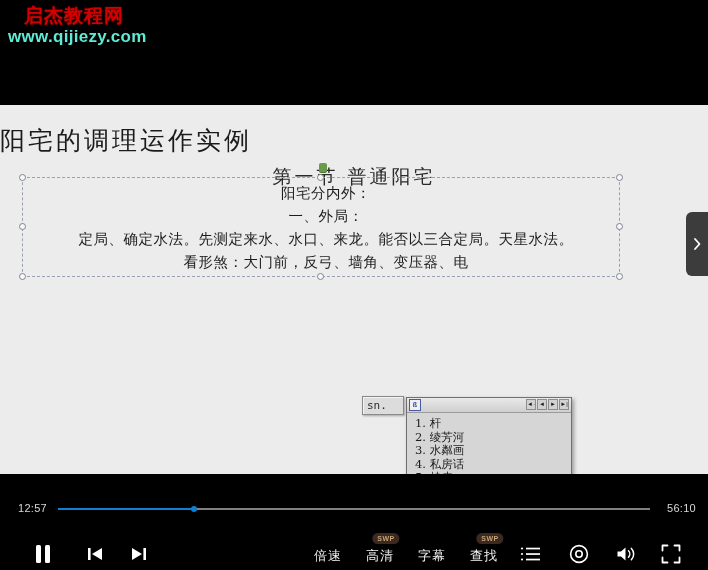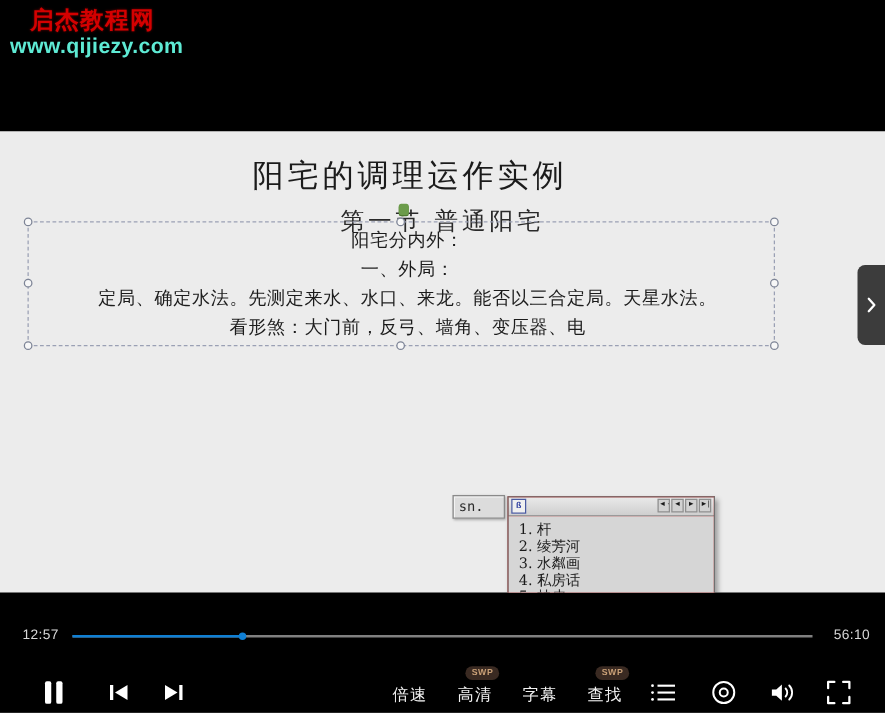--- a/index.html
+++ b/index.html
@@ -63,21 +63,21 @@
     height: 369px;
     background: #ececec;
     overflow: hidden;
   }
 
   .slide-title {
     position: absolute;
     left: 0;
     top: 19px;
     width: 656px;
-    text-align: center;
+    text-align: left;
     font-size: 25px;
     color: #1b1b1b;
     font-family: "DejaVu Serif", "Liberation Serif", serif;
     letter-spacing: 3px;
     white-space: nowrap;
   }
   .slide-subtitle {
     position: absolute;
     left: 0;
     top: 59px;

